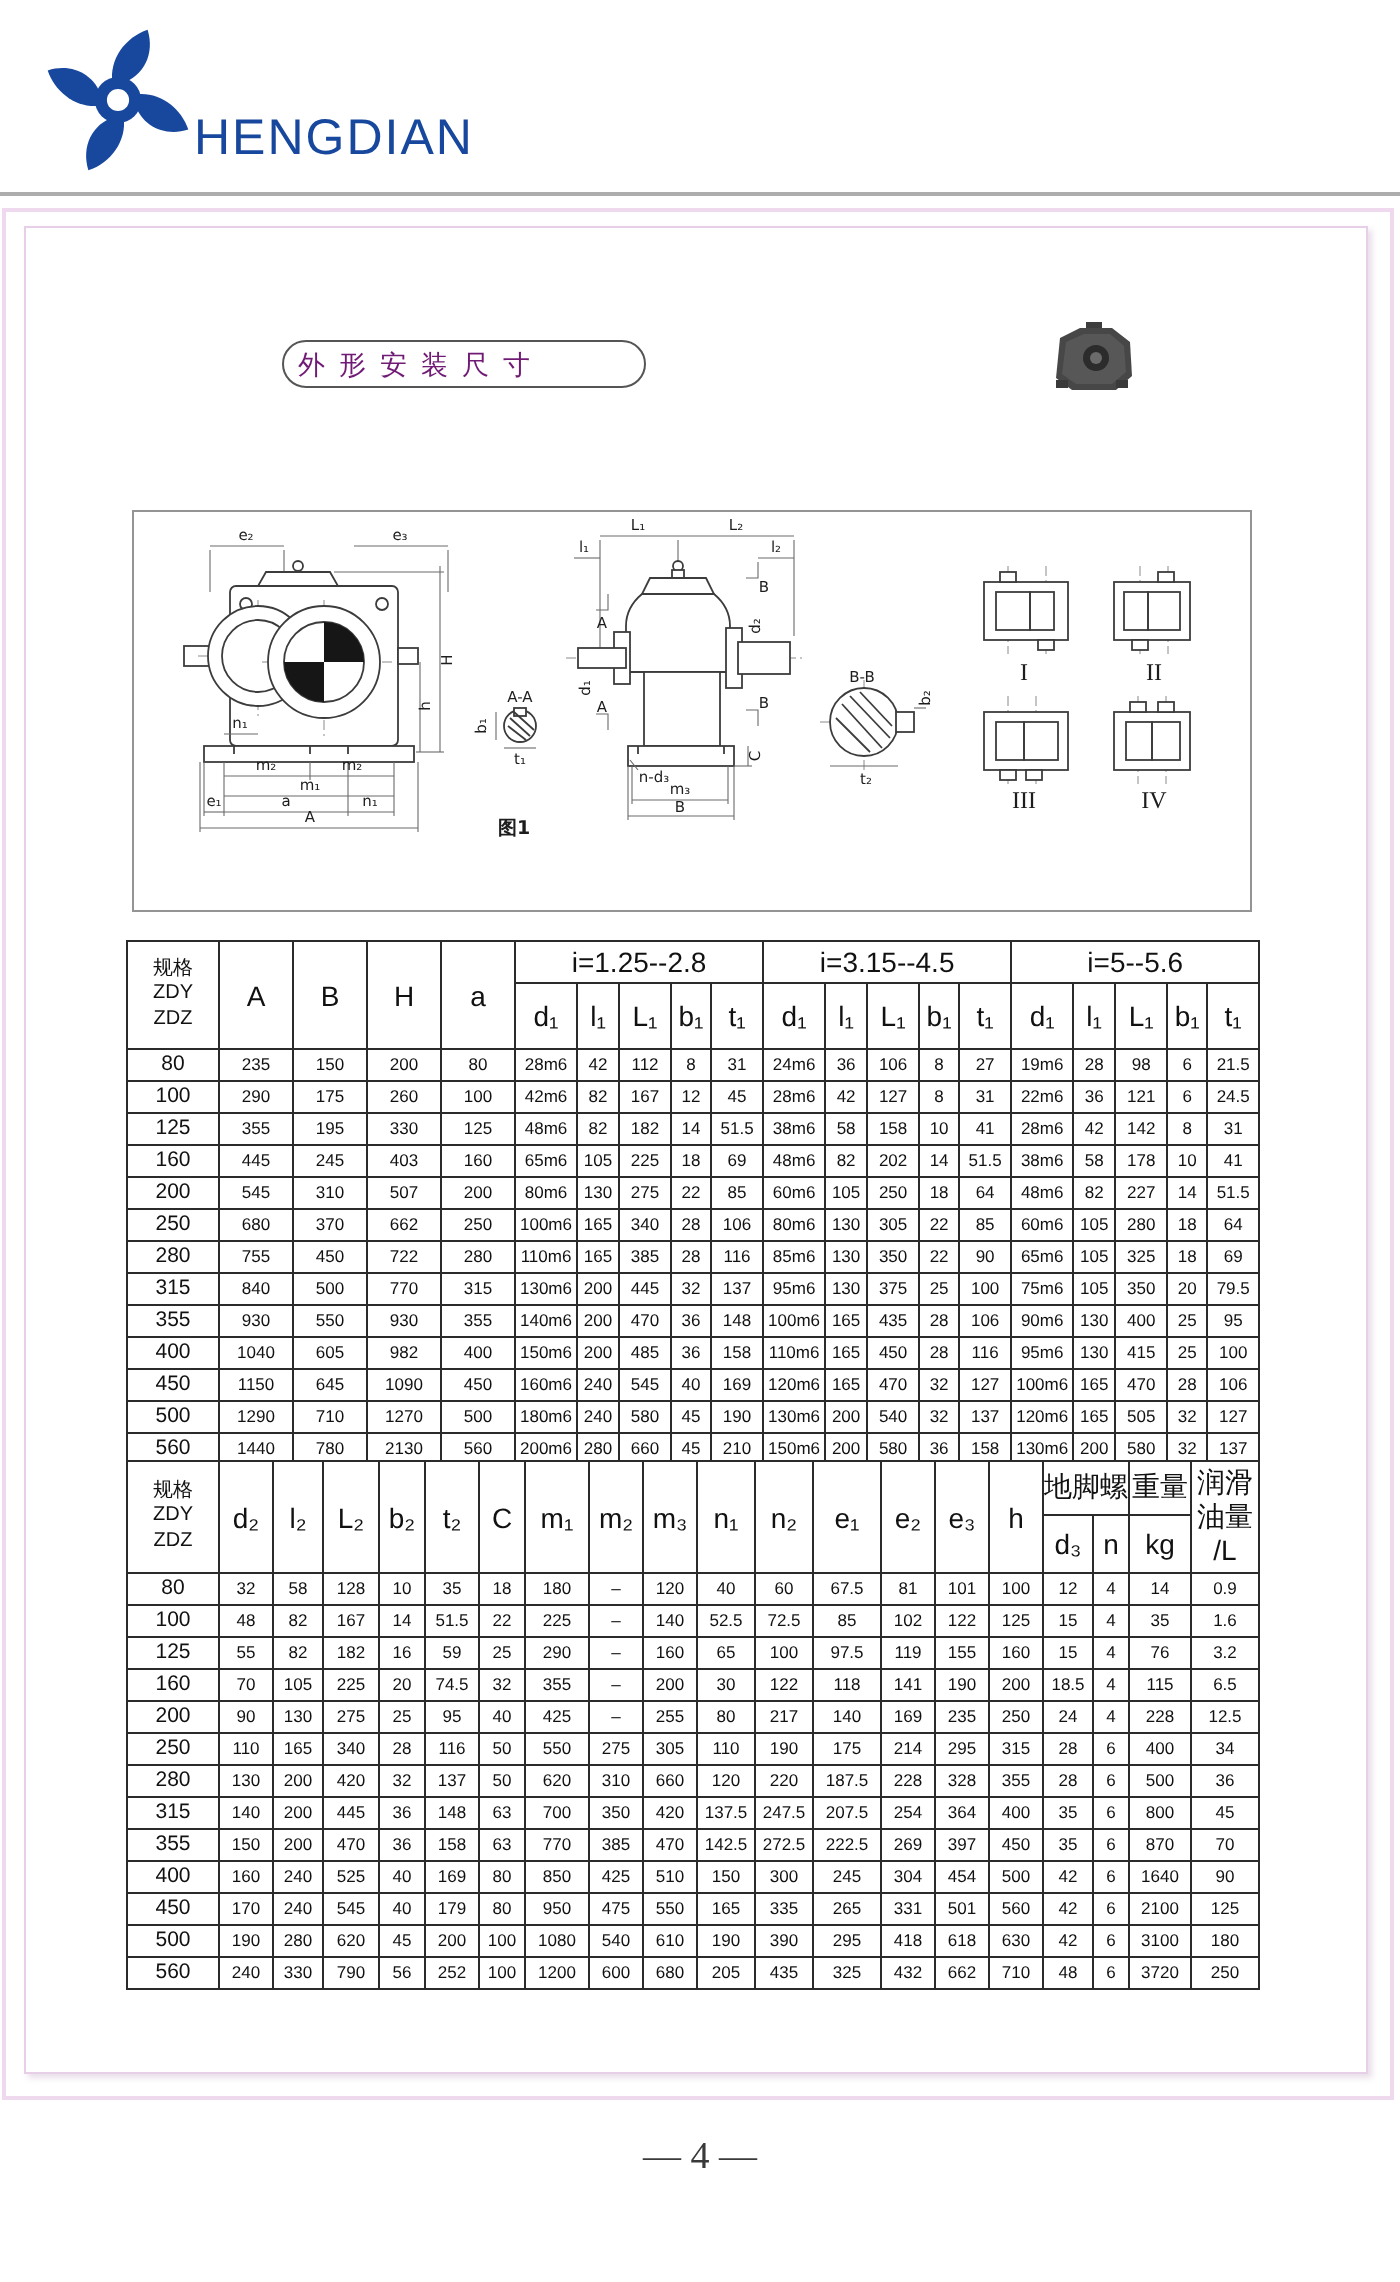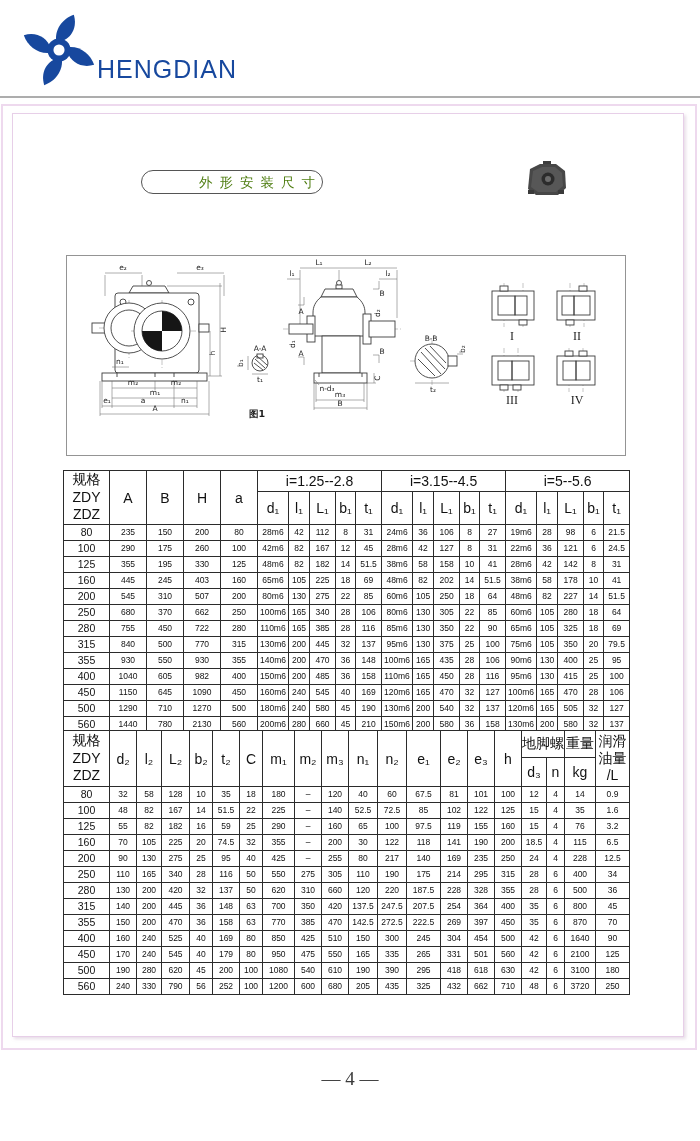--- a/index.html
+++ b/index.html
@@ -15,22 +15,22 @@
   .company{position:absolute;right:12px;top:36px;font-size:22px;font-weight:bold;
            color:#1639a5;font-family:"Liberation Serif","DejaVu Serif",serif;letter-spacing:2px;}
 
   
   .frame-outer{position:absolute;left:1px;top:104px;width:692px;height:942px;
                border:2px solid #eed9ee;background:#fff;}
   .frame-inner{position:absolute;left:9px;top:7px;width:670px;height:922px;
                border:1px solid #e7cfe8;box-shadow:2px 2px 3px rgba(190,160,190,.35);}
 
   .title-oval{position:absolute;left:128px;top:56px;width:182px;height:24px;
-              border:1px solid #555;border-radius:13px;text-align:right;line-height:24px;
-              font-size:13.5px;letter-spacing:7px;color:#4d7c0f;padding-left:7px;box-sizing:border-box;}
+              border:1px solid #555;border-radius:13px;text-align:left;line-height:24px;
+              font-size:13.5px;letter-spacing:7px;color:#701a75;padding-left:7px;box-sizing:border-box;}
 
   .photo{position:absolute;left:511px;top:46px;}
 
   .figure-box{position:absolute;left:53px;top:141px;width:558px;height:199px;
               border:1px solid #949494;}
 
   
   .fig-svg line,.fig-svg path,.fig-svg rect,.fig-svg circle,.fig-svg polyline
       {stroke:#3c3c3c;stroke-width:.9;fill:none;}
   .fig-svg .fw{fill:#fff;}
@@ -44,21 +44,21 @@
 
   
   .dimtable{position:absolute;left:50px;border-collapse:collapse;table-layout:fixed;
             width:566px;background:#fff;}
   .t1{top:356px;}
   .t2{top:616px;}
   .dimtable th,.dimtable td{border:1px solid #2b2b2b;text-align:center;vertical-align:middle;
             padding:0;color:#111;white-space:nowrap;overflow:hidden;
             font-family:"Liberation Sans","DejaVu Sans",sans-serif;font-weight:normal;}
   .dimtable thead th{font-size:14px;}
-  .dimtable .spec-head{font-size:14px;line-height:1.25;}
+  .dimtable .spec-head{font-size:10px;line-height:1.25;}
   .dimtable td{font-size:8.5px;height:15px;line-height:1;}
   .dimtable td.spec{font-size:10.5px;}
   .t1 .hr1 th{height:20px;}
   .t1 .hr2 th{height:32px;}
   .t2 .hr1 th{height:26px;}
   .t2 .hr2 th{height:28px;}
   .oil-head{font-size:9px;line-height:1.2;}
 
   .page-number{position:absolute;left:0;top:1068px;width:700px;text-align:center;
                font-family:"Liberation Serif","DejaVu Serif",serif;font-size:19px;color:#3a3a3a;}

